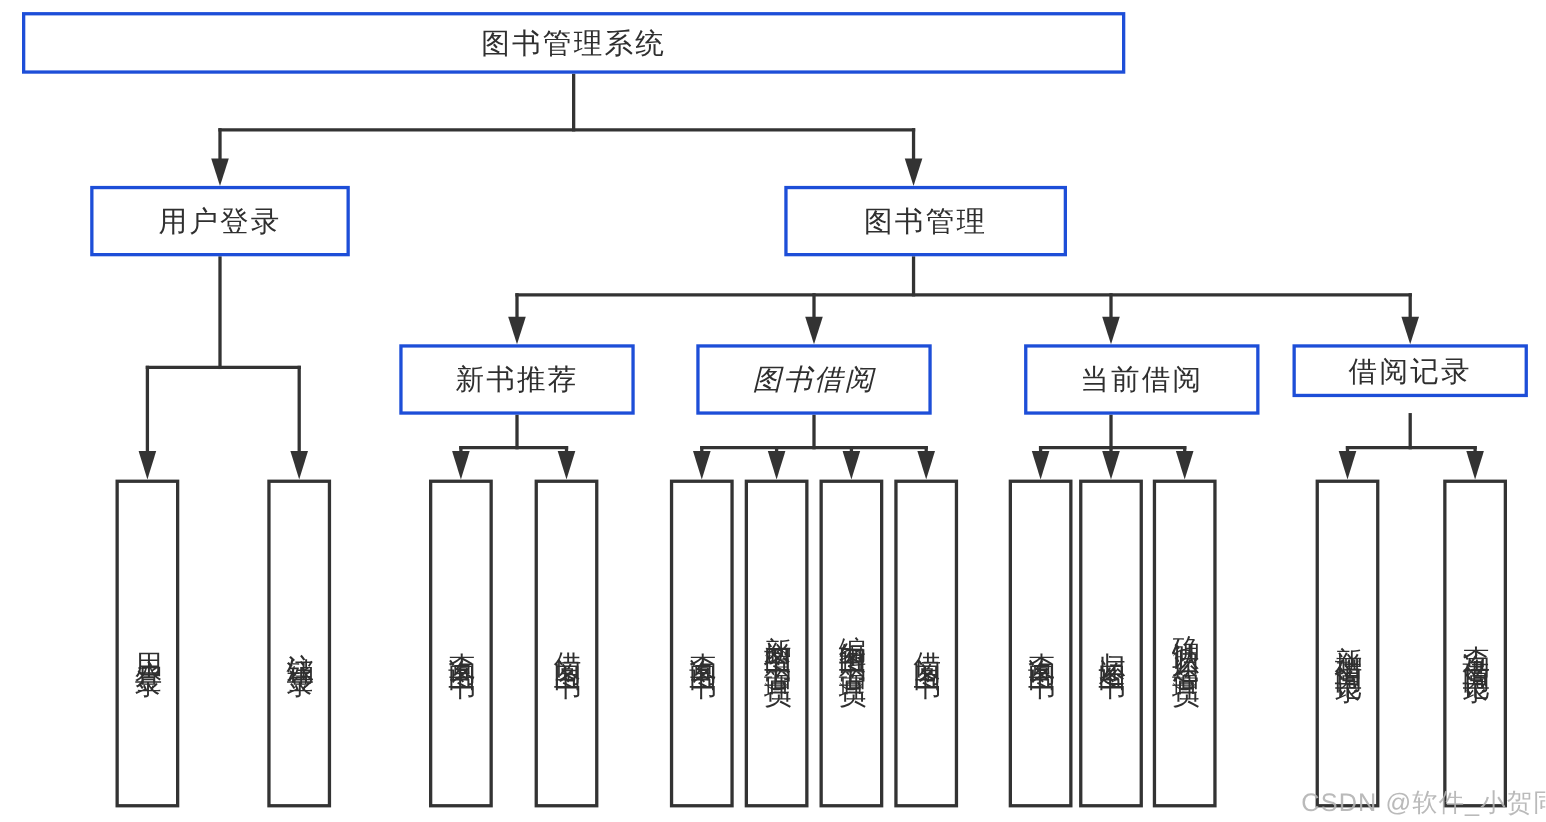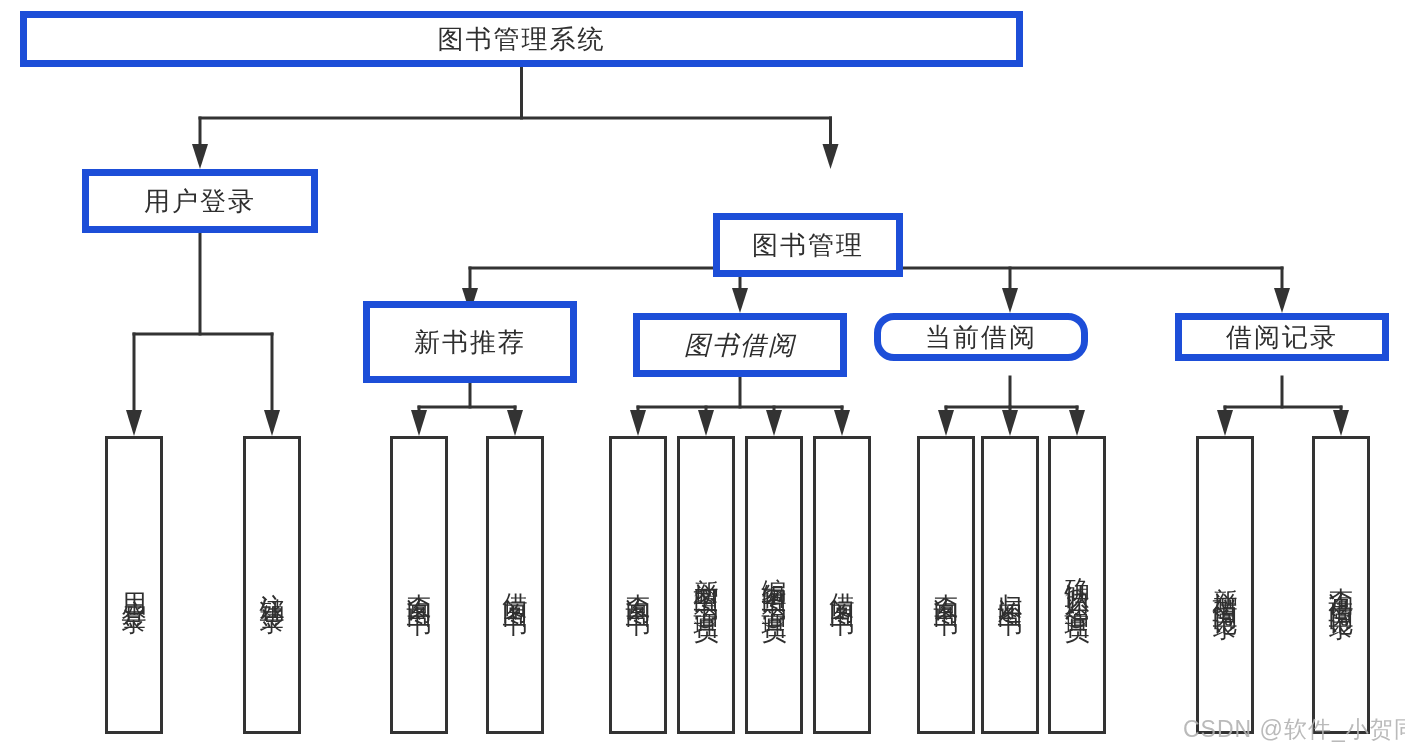--- a/index.html
+++ b/index.html
@@ -13,36 +13,36 @@
   }
   .connector-layer {
     position: absolute;
     left: 0; top: 0;
     width: 1405px; height: 747px;
     pointer-events: none;
   }
   .node {
     position: absolute;
     box-sizing: border-box;
-    border: 7px solid #1d4ed8;
+    border: 3px solid #1d4ed8;
     background: #ffffff;
     display: flex;
     align-items: center;
     justify-content: center;
     font-size: 26px;
     color: #2f2f2f;
     letter-spacing: 2px;
     white-space: nowrap;
   }
   .node.root { left: 20px; top: 11px; width: 1003px; height: 56px; }
   .node.n-user-login   { left: 82px;  top: 169px; width: 236px; height: 64px; }
-  .node.n-book-mgmt    { left: 713px; top: 169px; width: 190px; height: 64px; margin-top: 44px; }
-  .node.n-new-book     { left: 363px; top: 301px; width: 214px; height: 82px; }
+  .node.n-book-mgmt    { left: 713px; top: 169px; width: 257px; height: 64px; }
+  .node.n-new-book     { left: 363px; top: 313px; width: 214px; height: 64px; }
   .node.n-book-borrow  { left: 633px; top: 313px; width: 214px; height: 64px; font-style: italic; }
-  .node.n-current      { left: 874px; top: 313px; width: 214px; height: 48px; border-radius: 20px; }
+  .node.n-current      { left: 931px; top: 313px; width: 214px; height: 64px; }
   .node.n-records      { left: 1175px; top: 313px; width: 214px; height: 48px; }
   .leaf {
     position: absolute;
     top: 436px;
     width: 58px;
     height: 298px;
     box-sizing: border-box;
     border: 3px solid #333333;
     background: #ffffff;
     display: flex;

